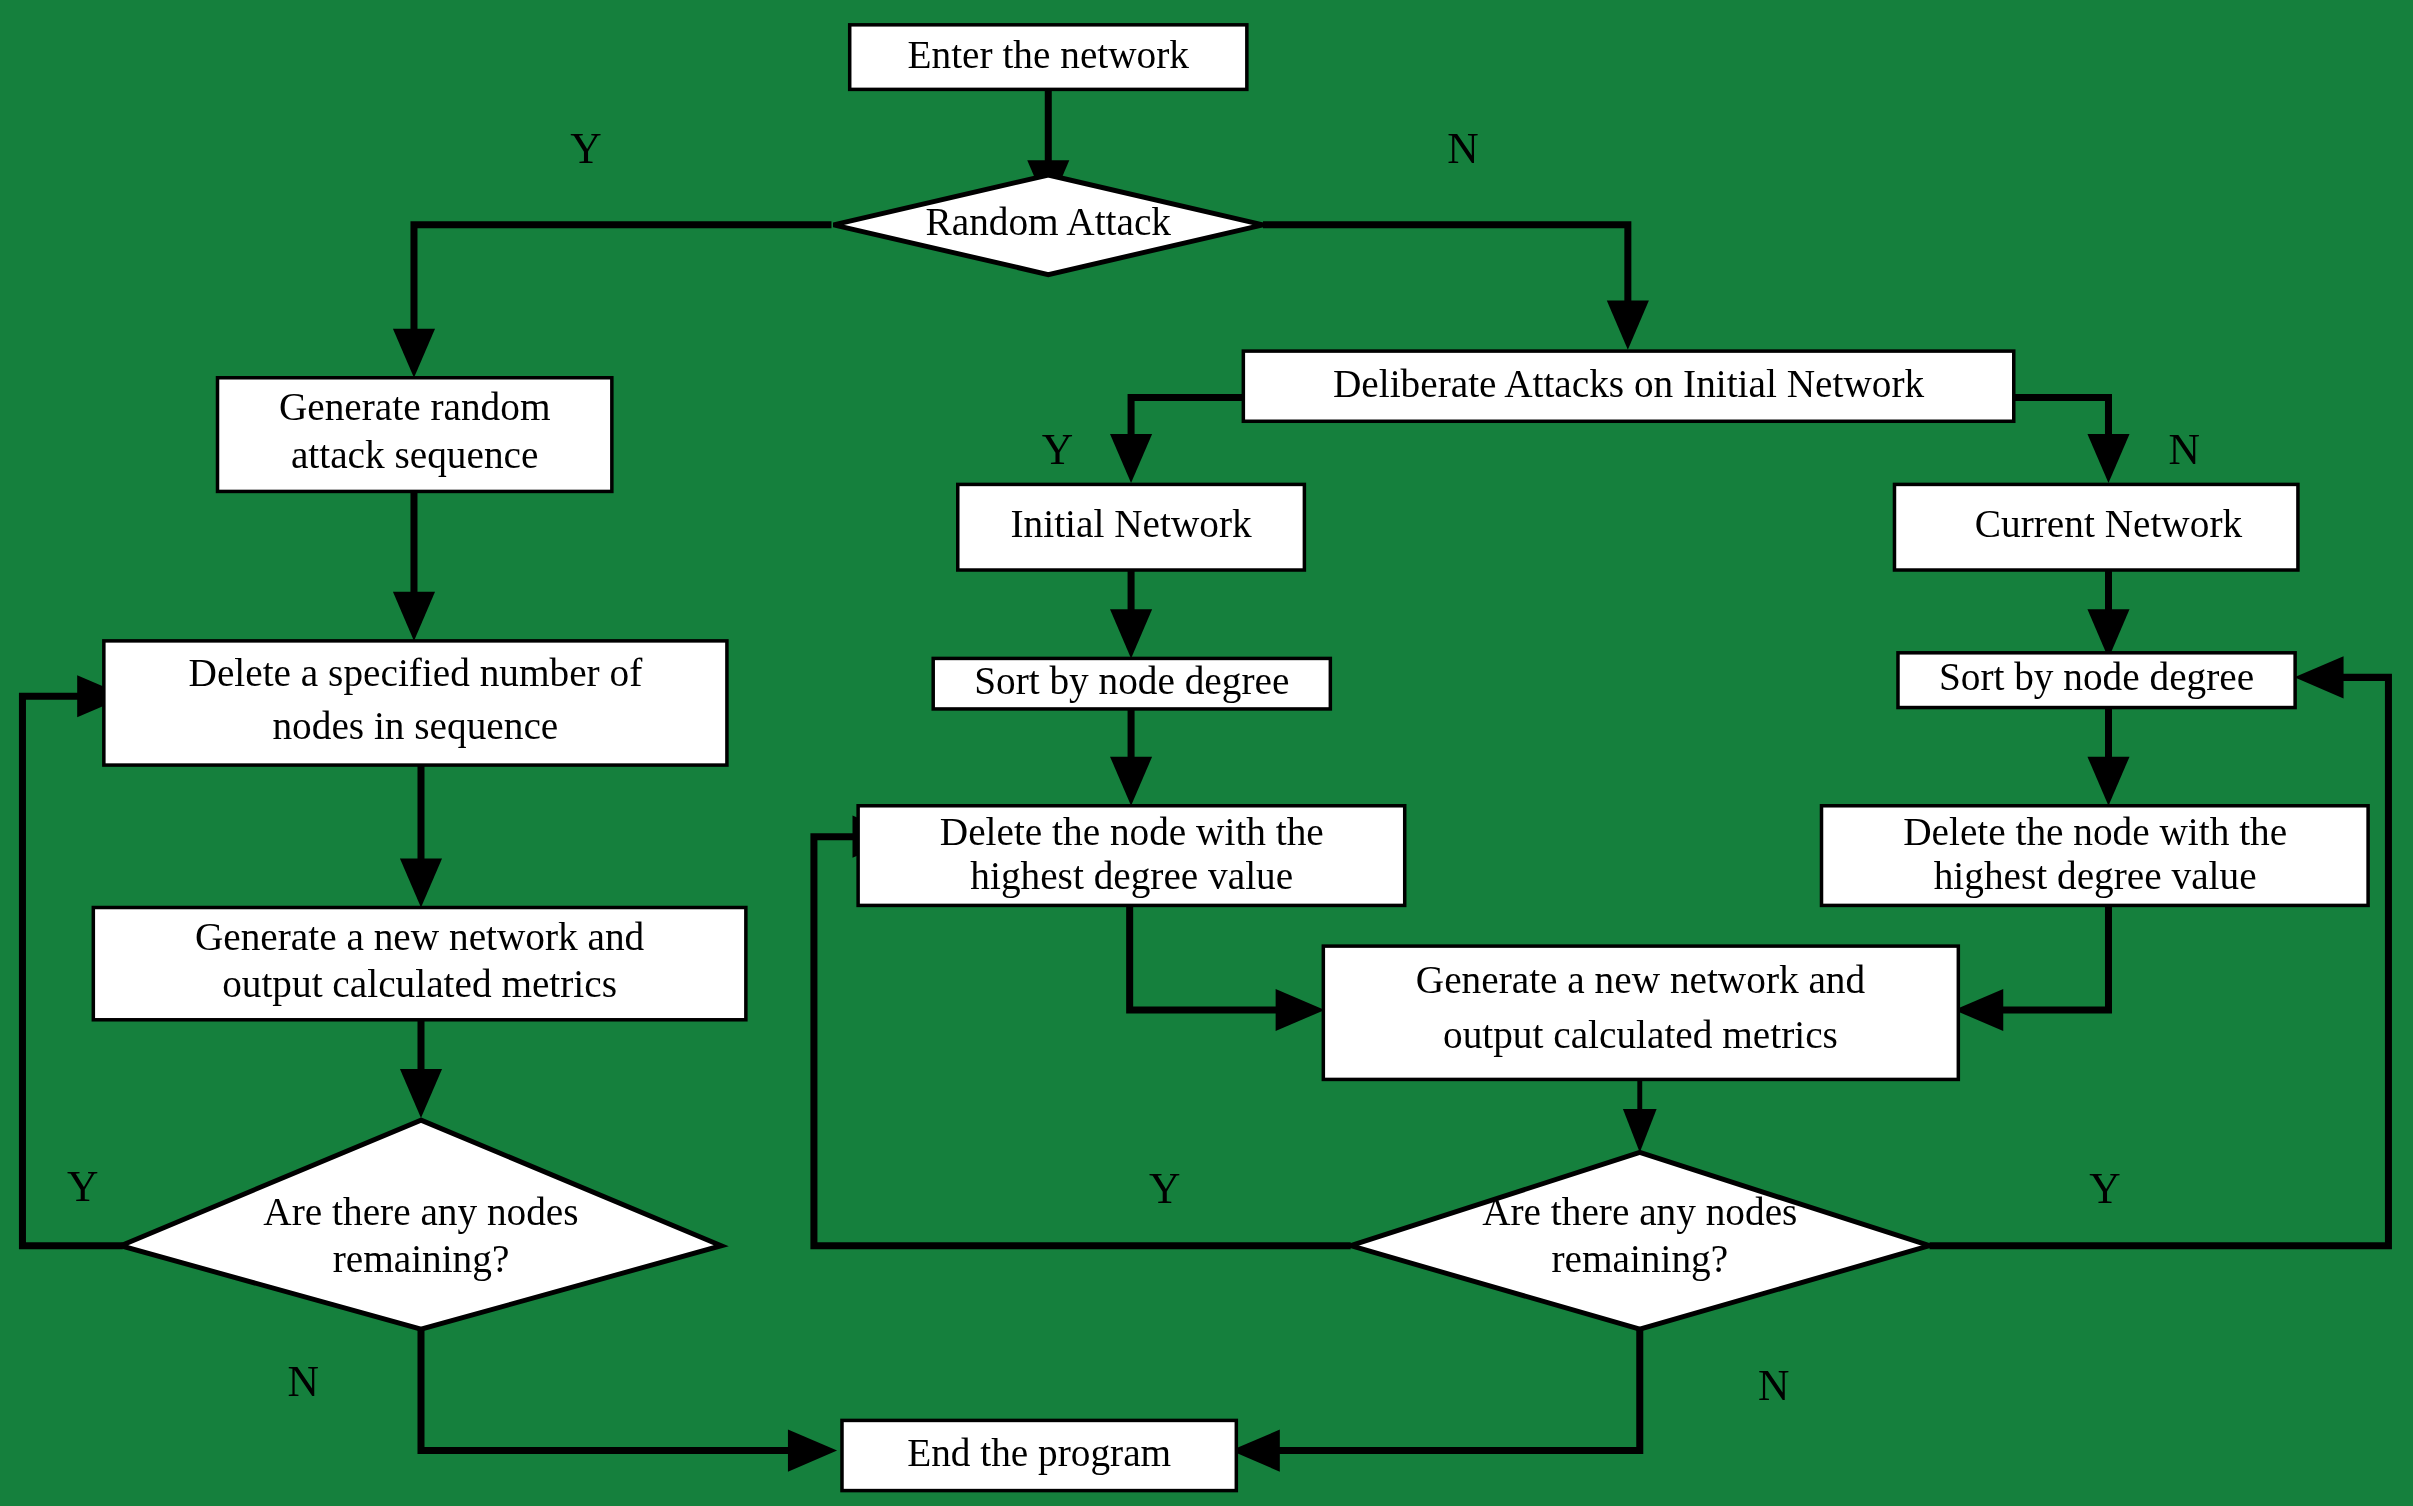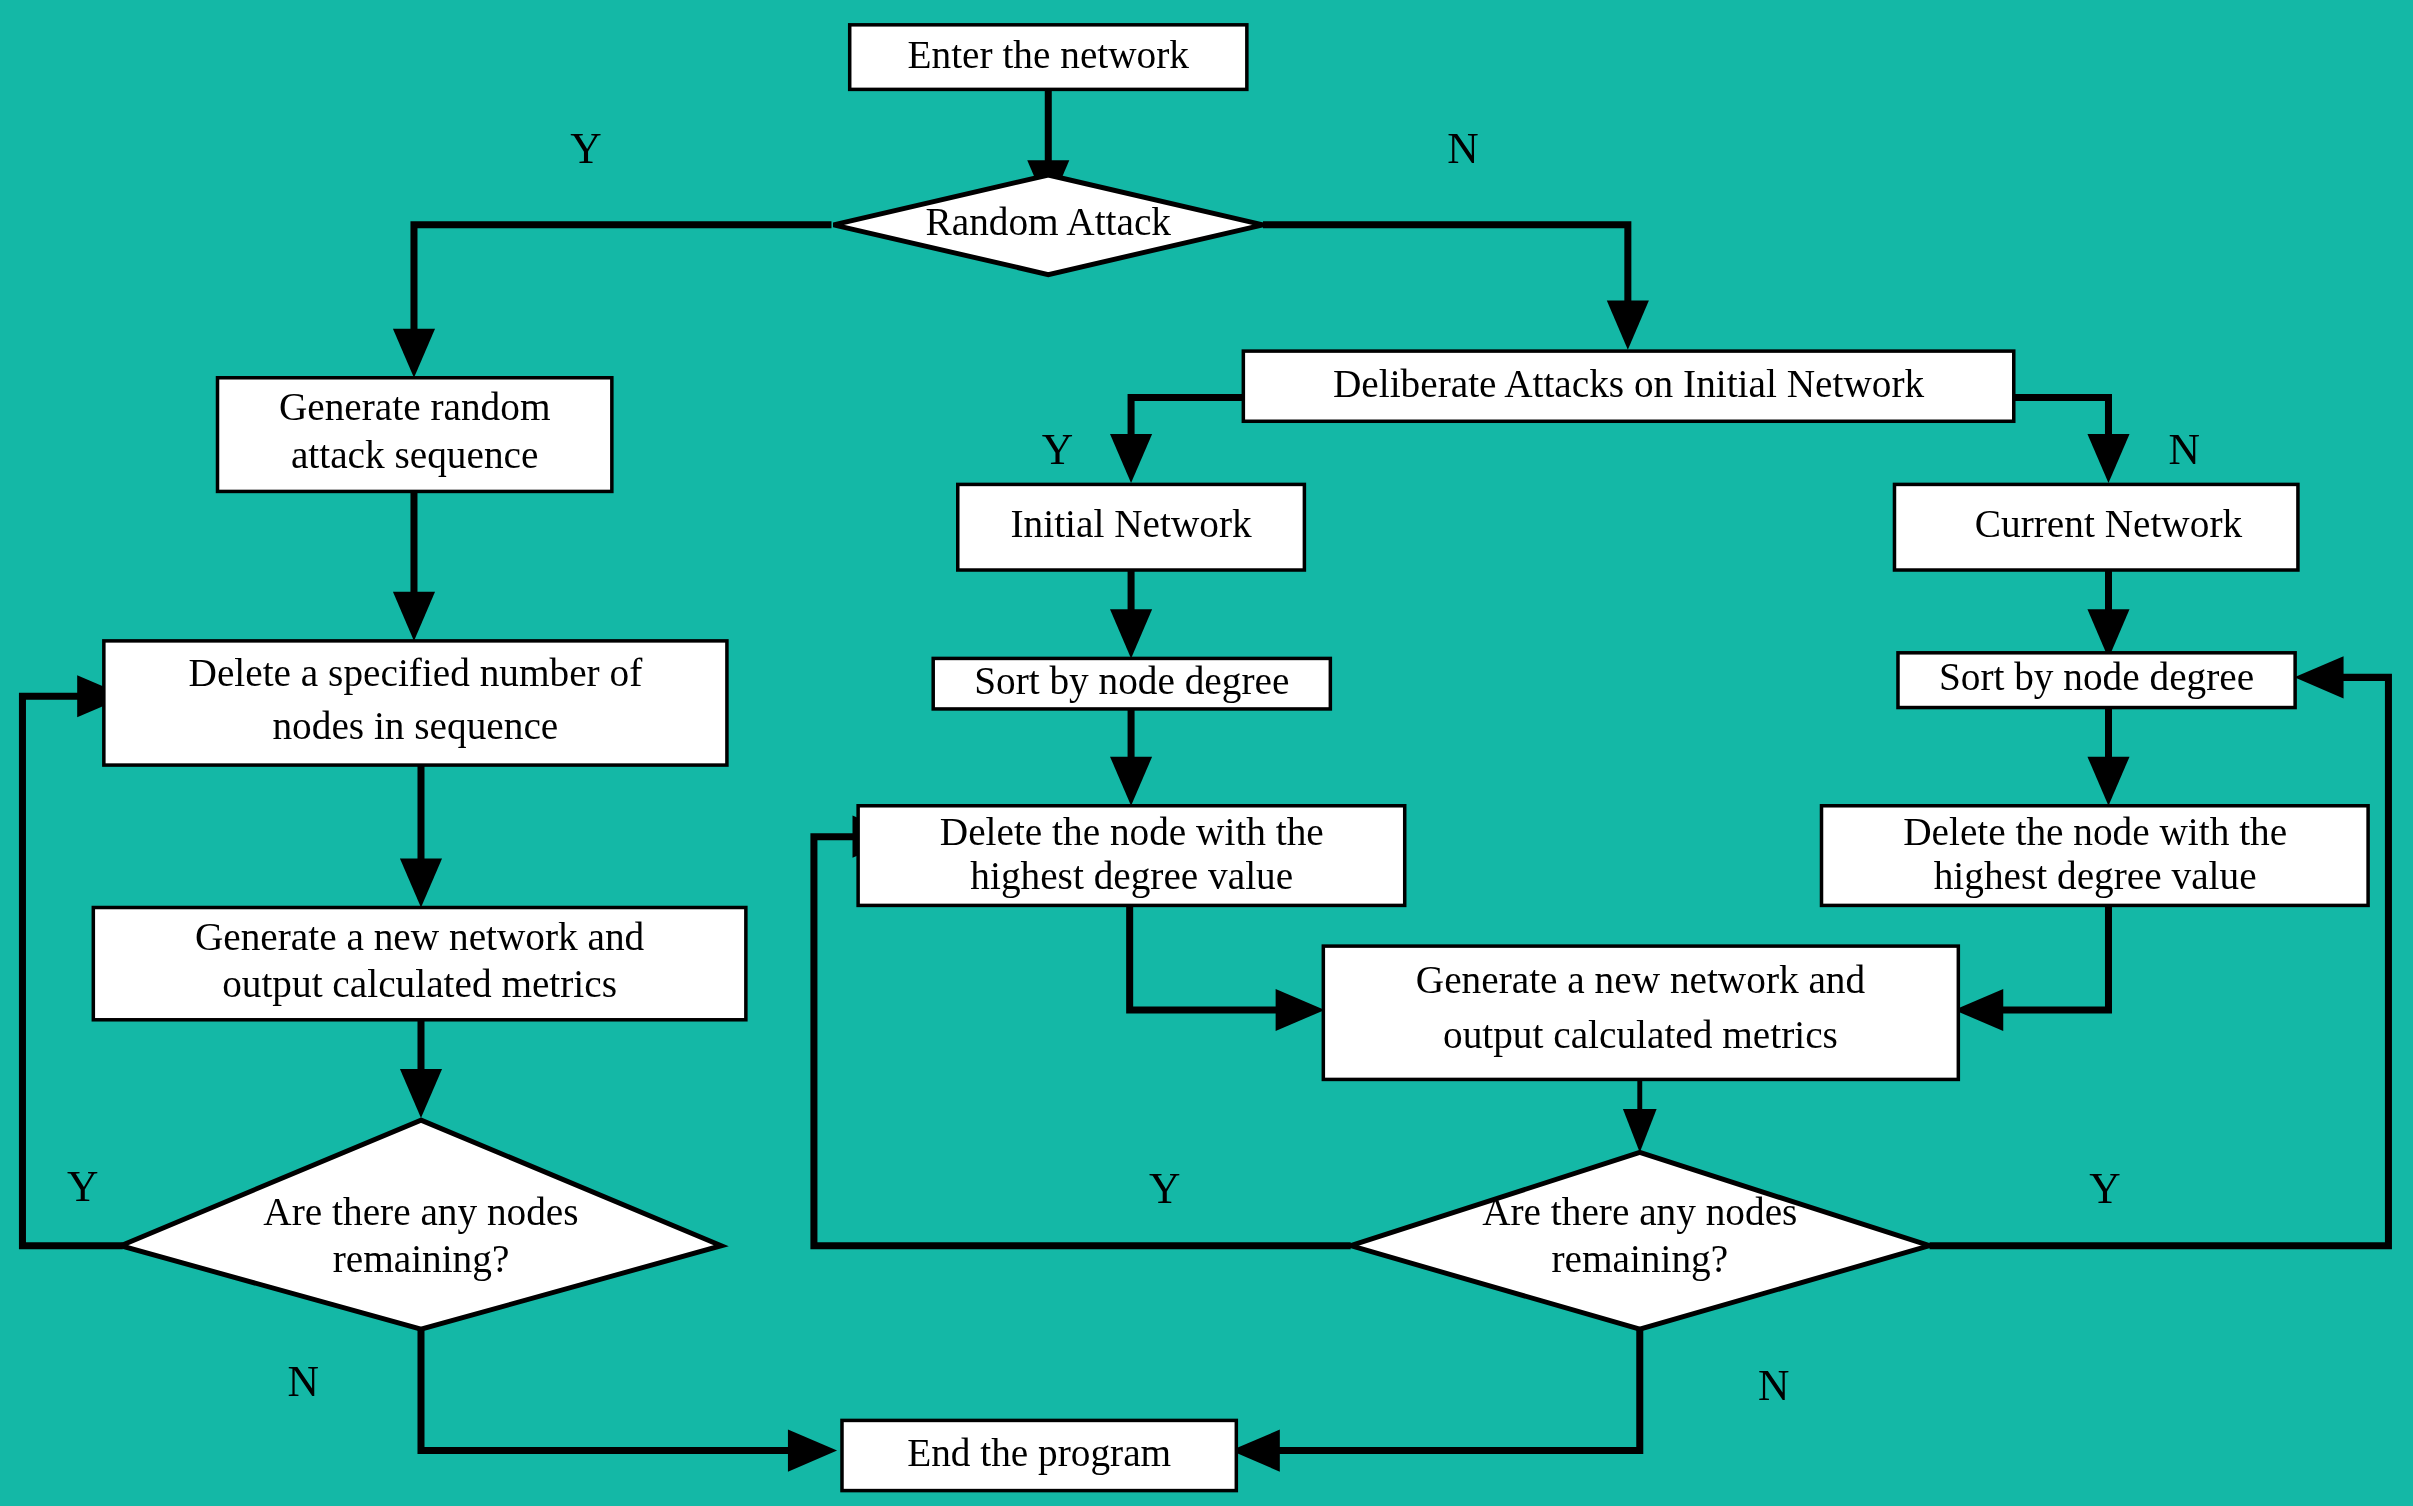--- a/index.html
+++ b/index.html
@@ -10,21 +10,21 @@
   body {
     width: 2413px;
     height: 1507px;
     overflow: hidden;
     font-family: "Liberation Serif", "DejaVu Serif", serif;
   }
   #flowchart-root {
     position: relative;
     width: 2413px;
     height: 1507px;
-    background: #14b8a6;
+    background: #15803d;
   }
   svg#flow-svg {
     position: absolute;
     left: 0;
     top: 0;
     width: 2413px;
     height: 1507px;
     display: block;
   }
   .node-box {

